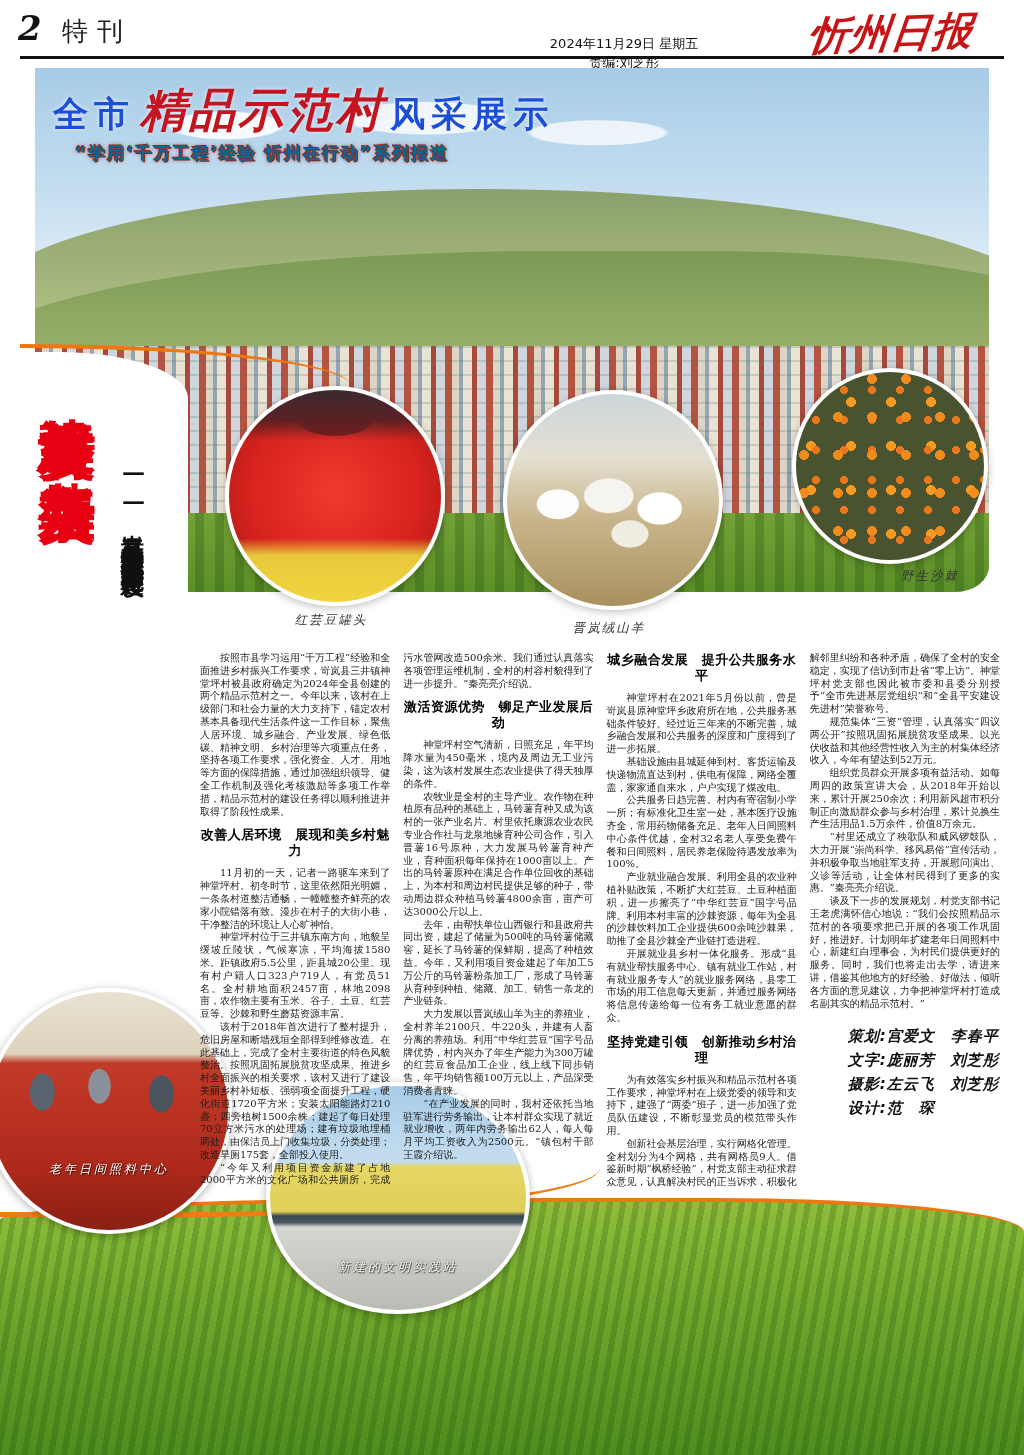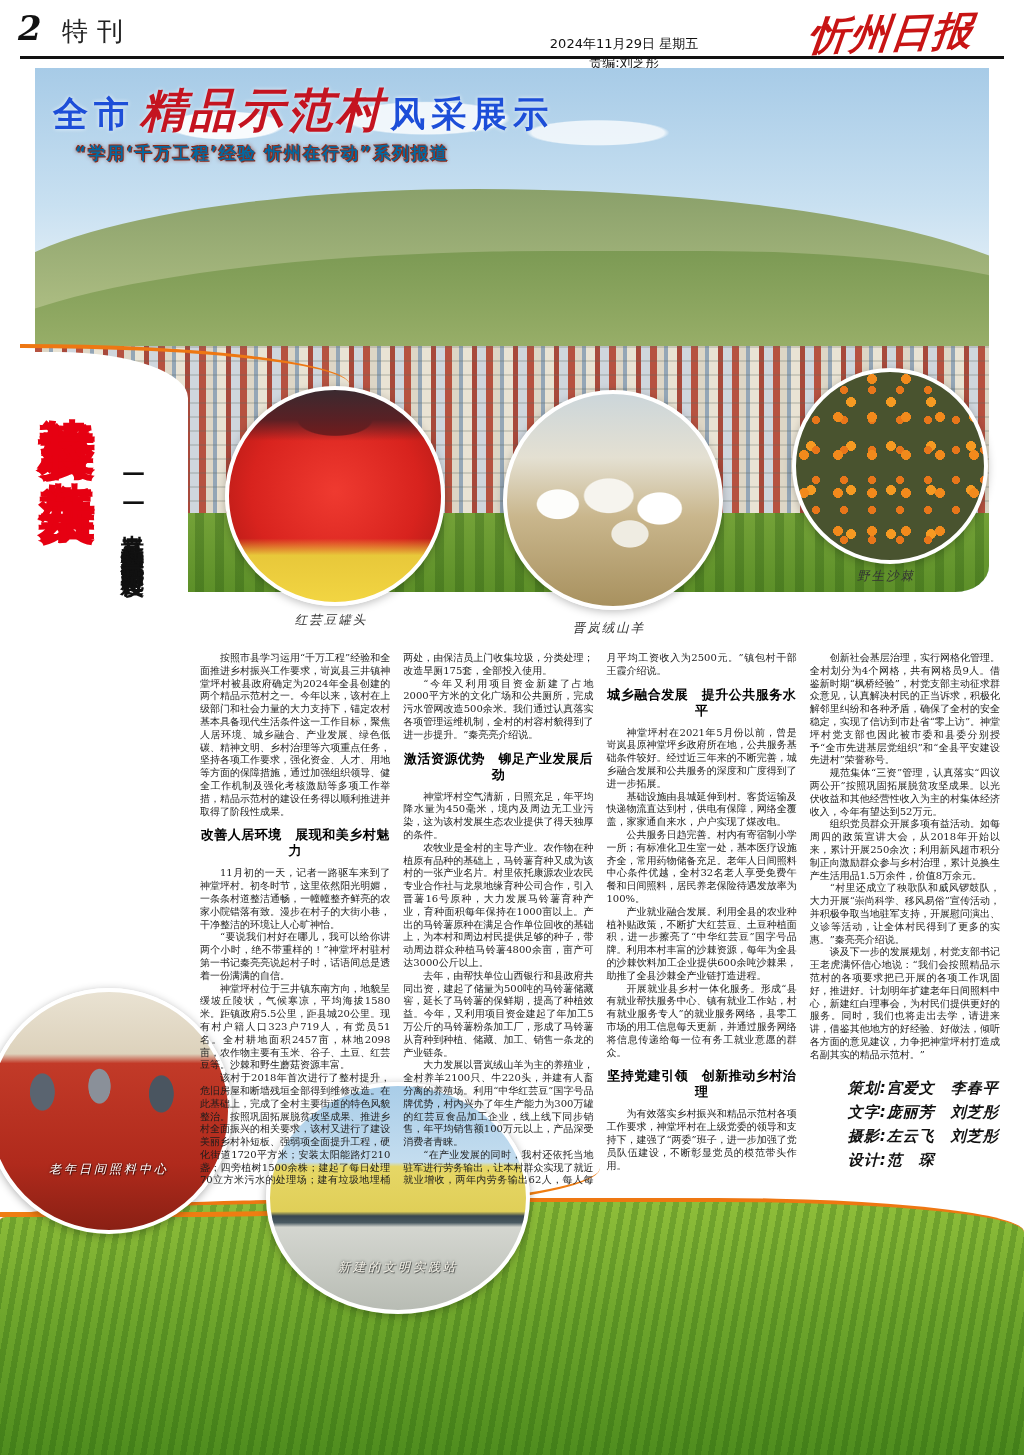--- a/index.html
+++ b/index.html
@@ -77,21 +77,21 @@
         linear-gradient(180deg,#ccd6da 0%,#e4e0d2 30%,#c9b68c 58%,#a8915f 100%);}
   .c3{left:792px;top:368px;width:188px;height:188px;background:
         radial-gradient(circle 5px at 8px 7px,#f28a1c 98%,transparent),
         radial-gradient(circle 4px at 20px 18px,#e8761a 98%,transparent),
         radial-gradient(circle 5px at 15px 30px,#f69a22 98%,transparent),
         #49532f;background-size:34px 38px,28px 30px,40px 44px,auto;}
   .circ-cap{position:absolute;z-index:4;text-align:center;font-size:12.5px;color:#333;letter-spacing:2px;
         font-family:"DejaVu Serif","Liberation Serif",serif;font-style:italic;}
   .cap1{left:225px;top:612px;width:212px;}
   .cap2{left:503px;top:620px;width:212px;}
-  .cap3{left:792px;top:568px;width:188px;}
+  .cap3{left:836px;top:568px;width:188px;}
 
   
   .article{position:absolute;left:200px;top:652px;width:800px;height:540px;z-index:5;
         column-count:4;column-gap:13px;column-fill:auto;overflow:hidden;
         font-family:"DejaVu Serif","Liberation Serif",serif;
         font-size:10px;line-height:12.8px;color:#1c1c1c;text-align:justify;}
   .article p{margin:0;text-indent:2em;}
   .article .section-h{font-family:"DejaVu Sans","Liberation Sans",sans-serif;
         font-weight:bold;font-size:13px;line-height:16px;text-align:center;color:#000;
         margin:9px 0 8px;break-inside:avoid;letter-spacing:0.5px;}
@@ -170,21 +170,20 @@
   <div class="circ c2"></div>
   <div class="circ c3"></div>
   <div class="circ-cap cap1">红芸豆罐头</div>
   <div class="circ-cap cap2">晋岚绒山羊</div>
   <div class="circ-cap cap3">野生沙棘</div>
 
   <div class="article">
     <p>按照市县学习运用“千万工程”经验和全面推进乡村振兴工作要求，岢岚县三井镇神堂坪村被县政府确定为2024年全县创建的两个精品示范村之一。今年以来，该村在上级部门和社会力量的大力支持下，锚定农村基本具备现代生活条件这一工作目标，聚焦人居环境、城乡融合、产业发展、绿色低碳、精神文明、乡村治理等六项重点任务，坚持各项工作要求，强化资金、人才、用地等方面的保障措施，通过加强组织领导、健全工作机制及强化考核激励等多项工作举措，精品示范村的建设任务得以顺利推进并取得了阶段性成果。</p>
     <div class="section-h">改善人居环境　展现和美乡村魅力</div>
     <p>11月初的一天，记者一路驱车来到了神堂坪村。初冬时节，这里依然阳光明媚，一条条村道整洁通畅，一幢幢整齐鲜亮的农家小院错落有致。漫步在村子的大街小巷，干净整洁的环境让人心旷神怡。</p>
-    <p>“要说我们村好在哪儿，我可以给你讲两个小时，绝不带重样的！”神堂坪村驻村第一书记秦亮亮说起村子时，话语间总是透着一份满满的自信。</p>
     <p>神堂坪村位于三井镇东南方向，地貌呈缓坡丘陵状，气候寒凉，平均海拔1580米。距镇政府5.5公里，距县城20公里。现有村户籍人口323户719人，有党员51名。全村耕地面积2457亩，林地2098亩，农作物主要有玉米、谷子、土豆、红芸豆等。沙棘和野生蘑菇资源丰富。</p>
     <p>该村于2018年首次进行了整村提升，危旧房屋和断墙残垣全部得到维修改造。在此基础上，完成了全村主要街道的特色风貌整治。按照巩固拓展脱贫攻坚成果、推进乡村全面振兴的相关要求，该村又进行了建设美丽乡村补短板、强弱项全面提升工程，硬化街道1720平方米；安装太阳能路灯210盏；四旁植树1500余株；建起了每日处理70立方米污水的处理场；建有垃圾地埋桶两处，由保洁员上门收集垃圾，分类处理；改造旱厕175套，全部投入使用。</p>
     <p>“今年又利用项目资金新建了占地2000平方米的文化广场和公共厕所，完成污水管网改造500余米。我们通过认真落实各项管理运维机制，全村的村容村貌得到了进一步提升。”秦亮亮介绍说。</p>
     <div class="section-h">激活资源优势　铆足产业发展后劲</div>
     <p>神堂坪村空气清新，日照充足，年平均降水量为450毫米，境内及周边无工业污染，这为该村发展生态农业提供了得天独厚的条件。</p>
     <p>农牧业是全村的主导产业。农作物在种植原有品种的基础上，马铃薯育种又成为该村的一张产业名片。村里依托康源农业农民专业合作社与龙泉地缘育种公司合作，引入晋薯16号原种，大力发展马铃薯育种产业，育种面积每年保持在1000亩以上。产出的马铃薯原种在满足合作单位回收的基础上，为本村和周边村民提供足够的种子，带动周边群众种植马铃薯4800余亩，亩产可达3000公斤以上。</p>
     <p>去年，由帮扶单位山西银行和县政府共同出资，建起了储量为500吨的马铃薯储藏窖，延长了马铃薯的保鲜期，提高了种植效益。今年，又利用项目资金建起了年加工5万公斤的马铃薯粉条加工厂，形成了马铃薯从育种到种植、储藏、加工、销售一条龙的产业链条。</p>
     <p>大力发展以晋岚绒山羊为主的养殖业，全村养羊2100只、牛220头，并建有人畜分离的养殖场。利用“中华红芸豆”国字号品牌优势，村内兴办了年生产能力为300万罐的红芸豆食品加工企业，线上线下同步销售，年平均销售额100万元以上，产品深受消费者青睐。</p>
     <p>“在产业发展的同时，我村还依托当地驻军进行劳务输出，让本村群众实现了就近就业增收，两年内劳务输出62人，每人每月平均工资收入为2500元。”镇包村干部王霞介绍说。</p>
     <div class="section-h">城乡融合发展　提升公共服务水平</div>

